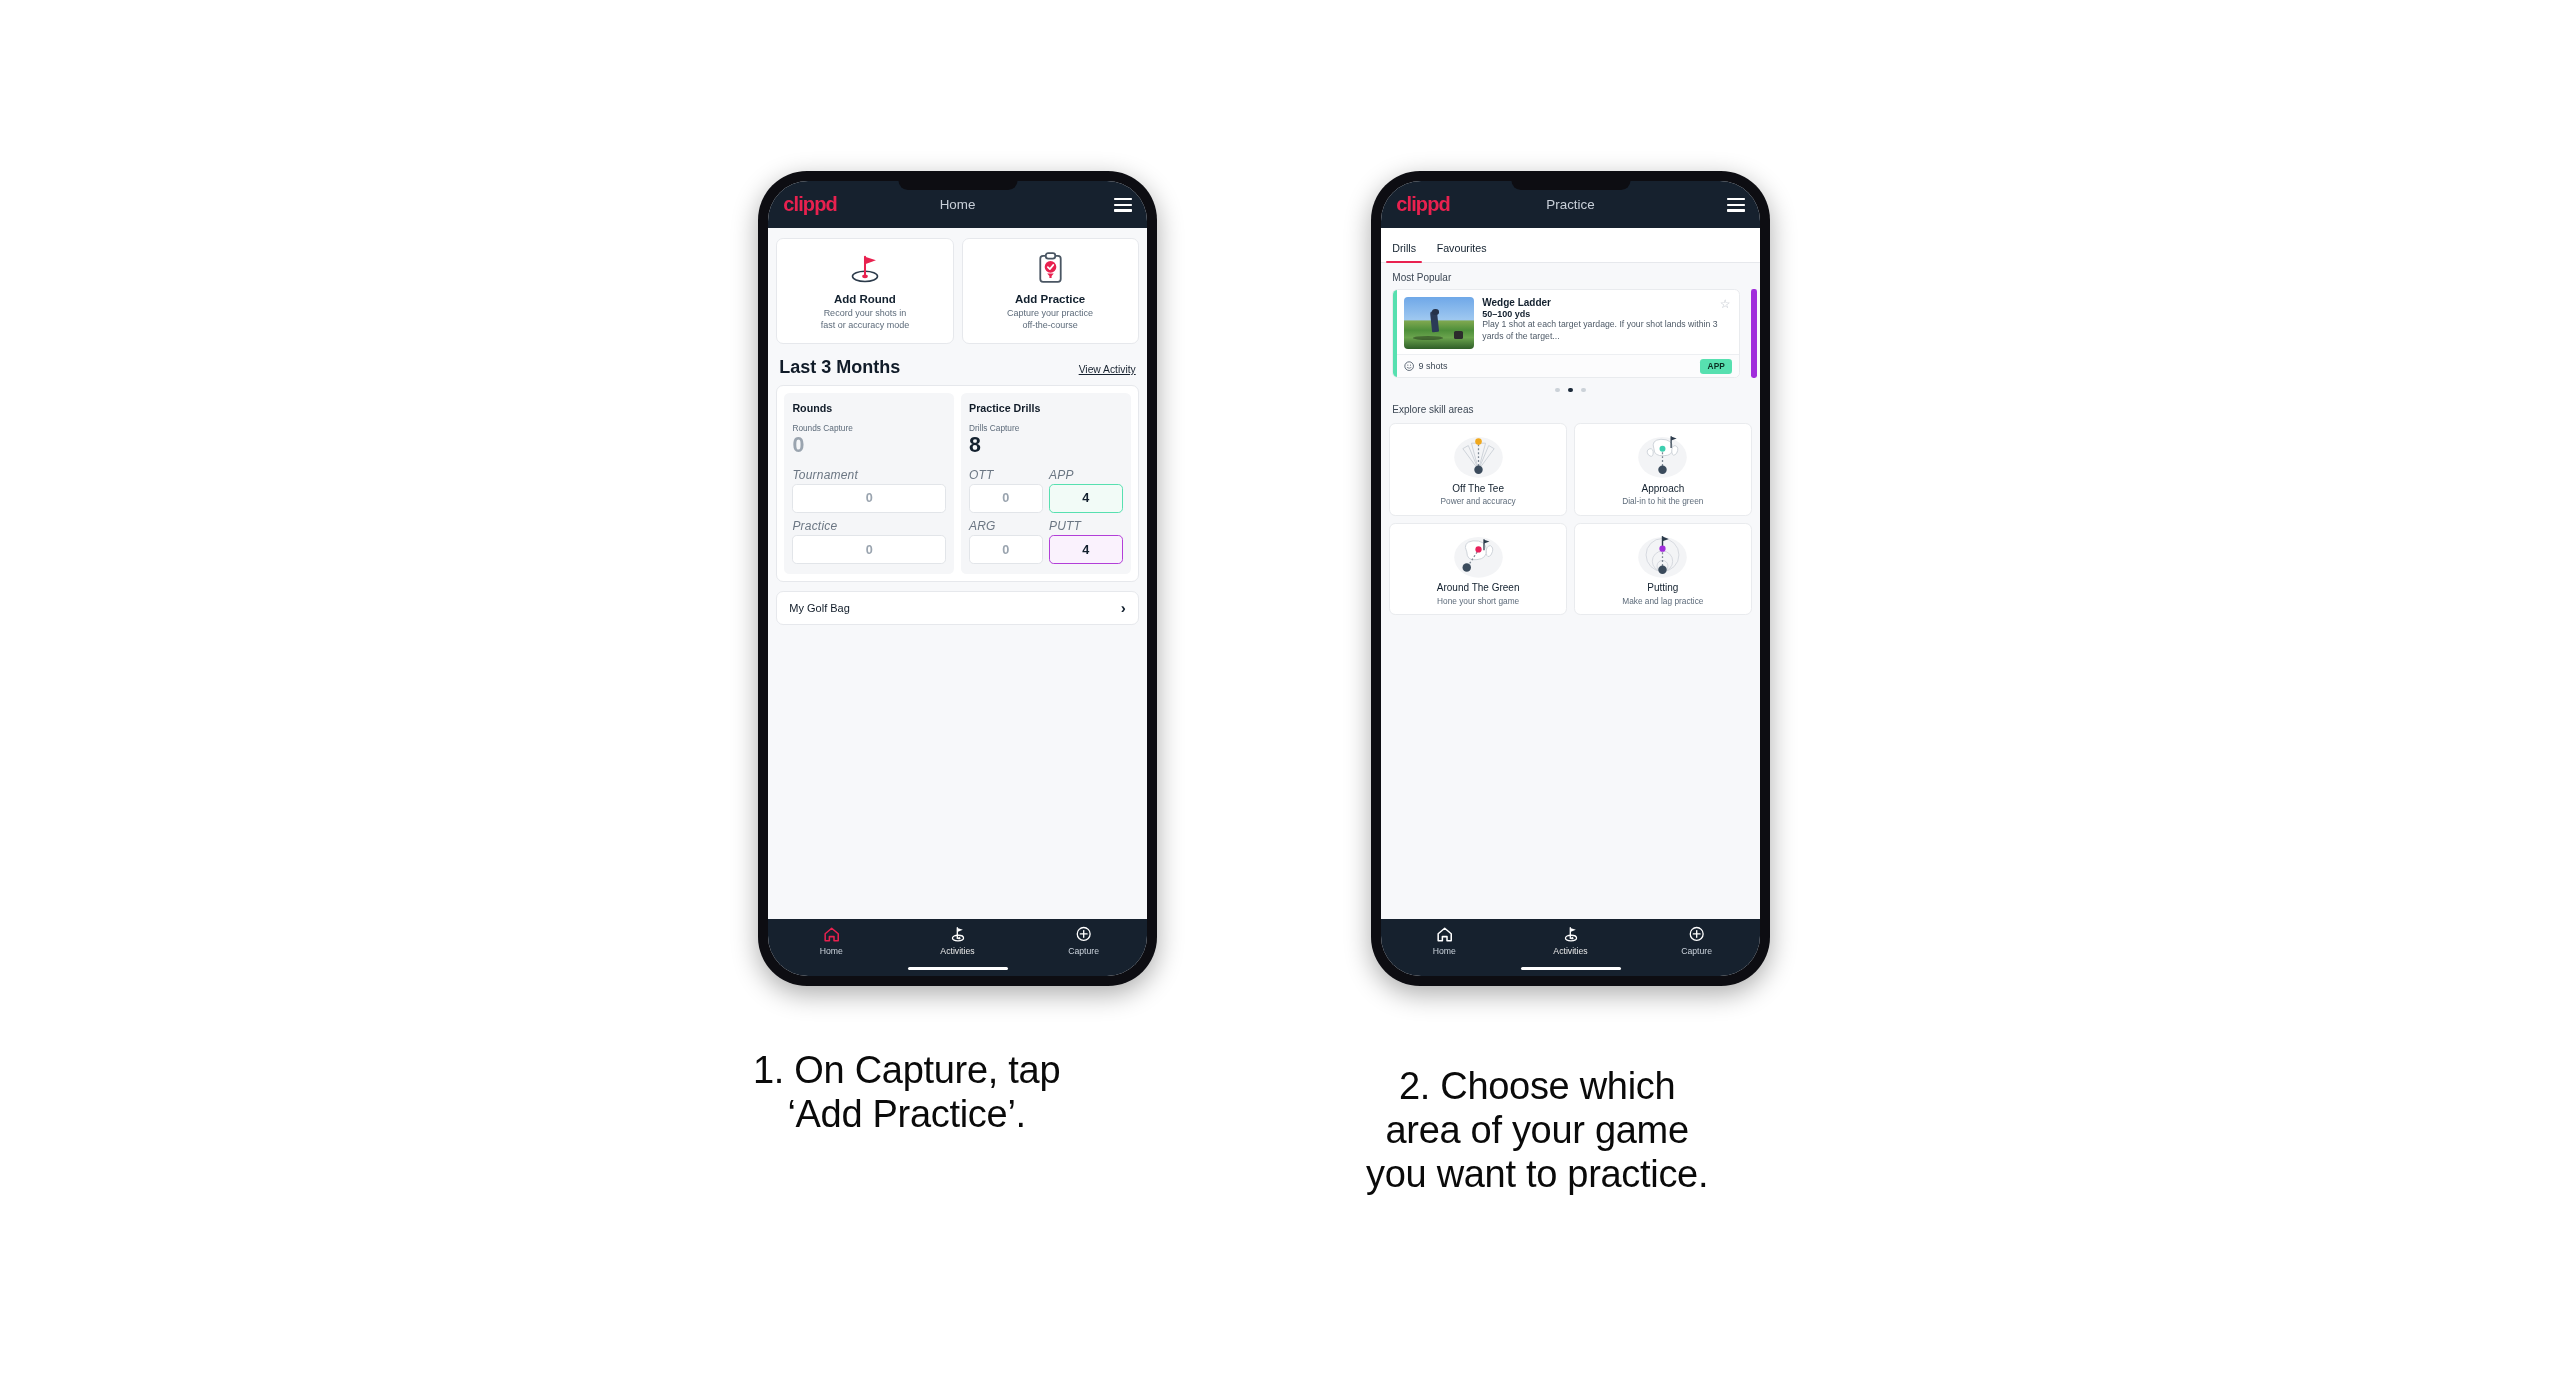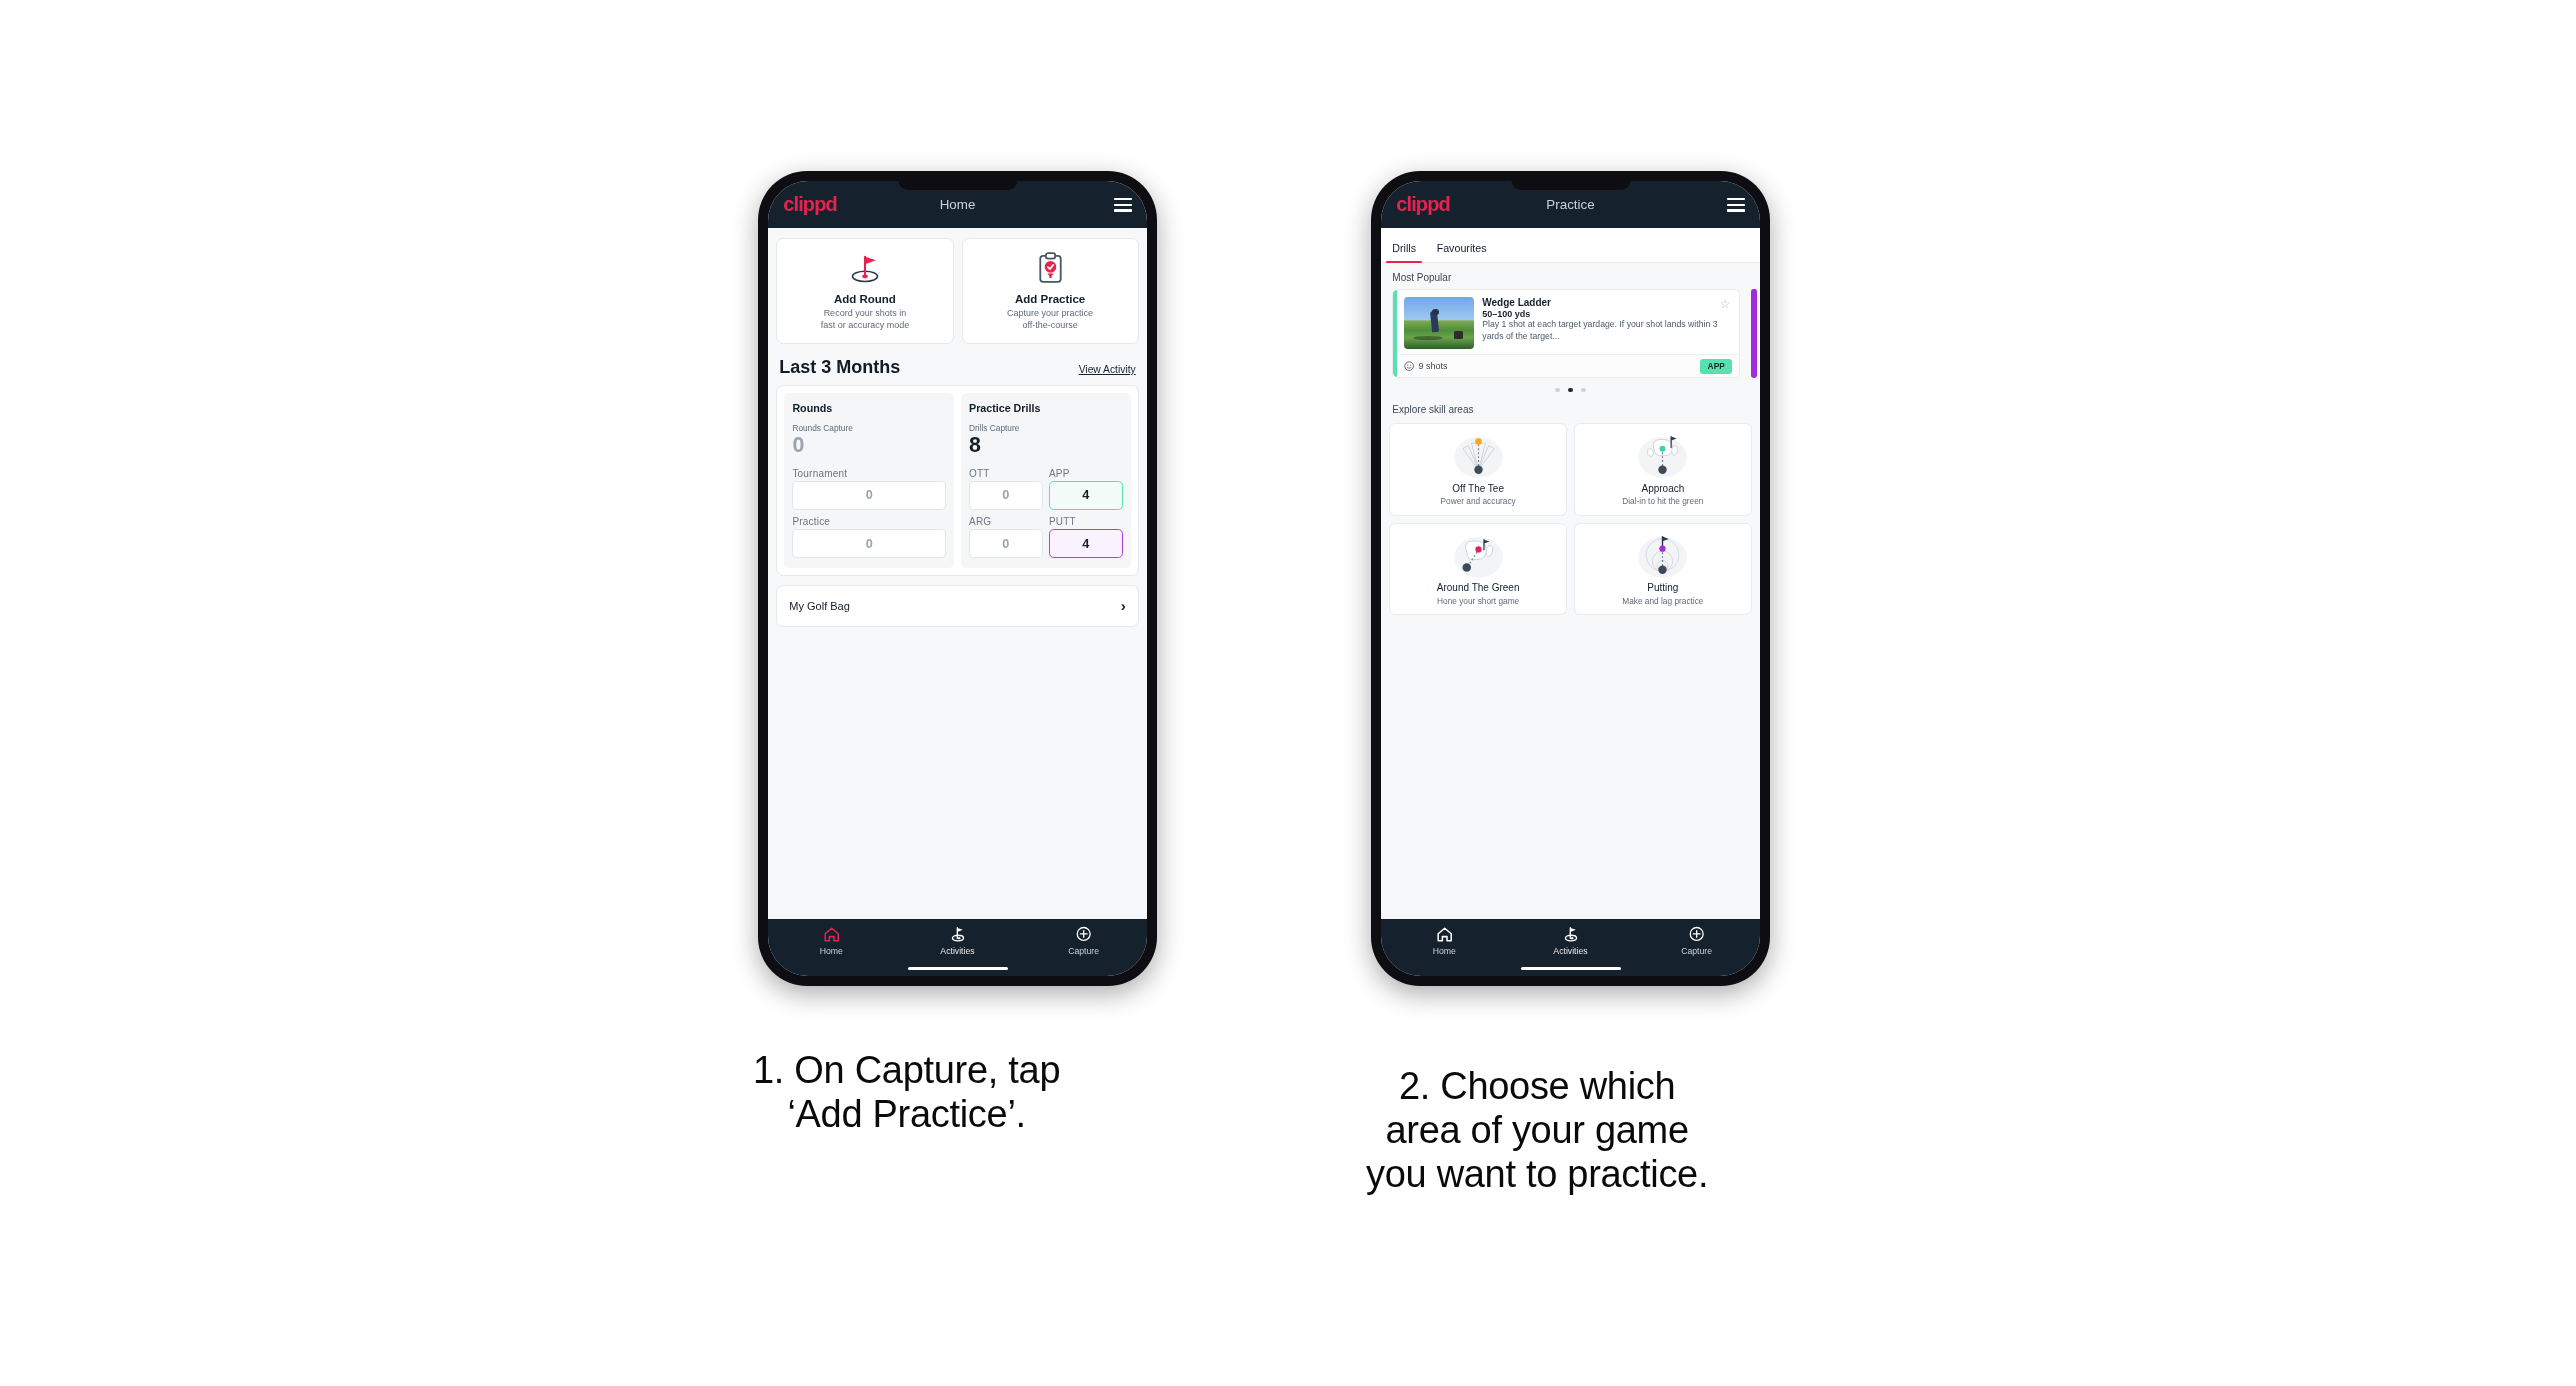--- a/index.html
+++ b/index.html
@@ -83,33 +83,33 @@
   .stat-col { flex: 1; background: #f5f6f8; border-radius: 5.5px; padding: 8.7px 8px 10.3px; }
   .stat-head { font-size: 10.7px; font-weight: 700; color: #101b28; margin-bottom: 9.5px; }
   .stat-cap-label { font-size: 8.3px; color: #5d6b7a; margin-bottom: 0.8px; }
   .stat-cap-value { font-size: 21.4px; font-weight: 700; line-height: 1.05; margin-bottom: 11px; }
   .v-grey { color: #9aa4af; }
   .v-dark { color: #12202e; }
 
   .mini-grid { display: flex; gap: 6.3px; }
   .mini-grid.single { display: block; }
   .mini { flex: 1; }
-  .mini-label { font-size: 10px; color: #6b7683; margin-bottom: 2.4px; letter-spacing: 0.2px; }
+  .mini-label { font-size: 12px; color: #6b7683; margin-bottom: 2.4px; letter-spacing: 0.2px; font-style: italic; }
   .mini-box {
     height: 28.5px; border: 1px solid #e2e5e9; border-radius: 4.7px; background: #ffffff;
     display: flex; align-items: center; justify-content: center;
     font-size: 12.7px; font-weight: 700; color: #9aa4af;
   }
   .mini-box.app { border-color: #57e0b0; background: #f2fbf7; color: #12202e; }
   .mini-box.putt { border-color: #b23fd8; background: #faf2fd; color: #12202e; }
   .mini-row-gap { height: 6.3px; }
 
   .bag-bar {
     margin: 8.7px 8px 0 8px; background: #ffffff; border: 0.8px solid #e6e8ec;
-    border-radius: 7.1px; height: 42px; display: flex; align-items: center;
+    border-radius: 7.1px; height: 34px; display: flex; align-items: center;
     justify-content: space-between; padding: 0 12px;
   }
   .bag-text { font-size: 11px; color: #101b28; }
   .chev { color: #12202e; font-size: 15px; line-height: 1; font-weight: 600; }
 
   
   .botnav {
     flex: 0 0 auto; height: 57px; background: #16212e;
     display: flex; align-items: flex-start; padding-top: 7.1px; position: relative;
   }

